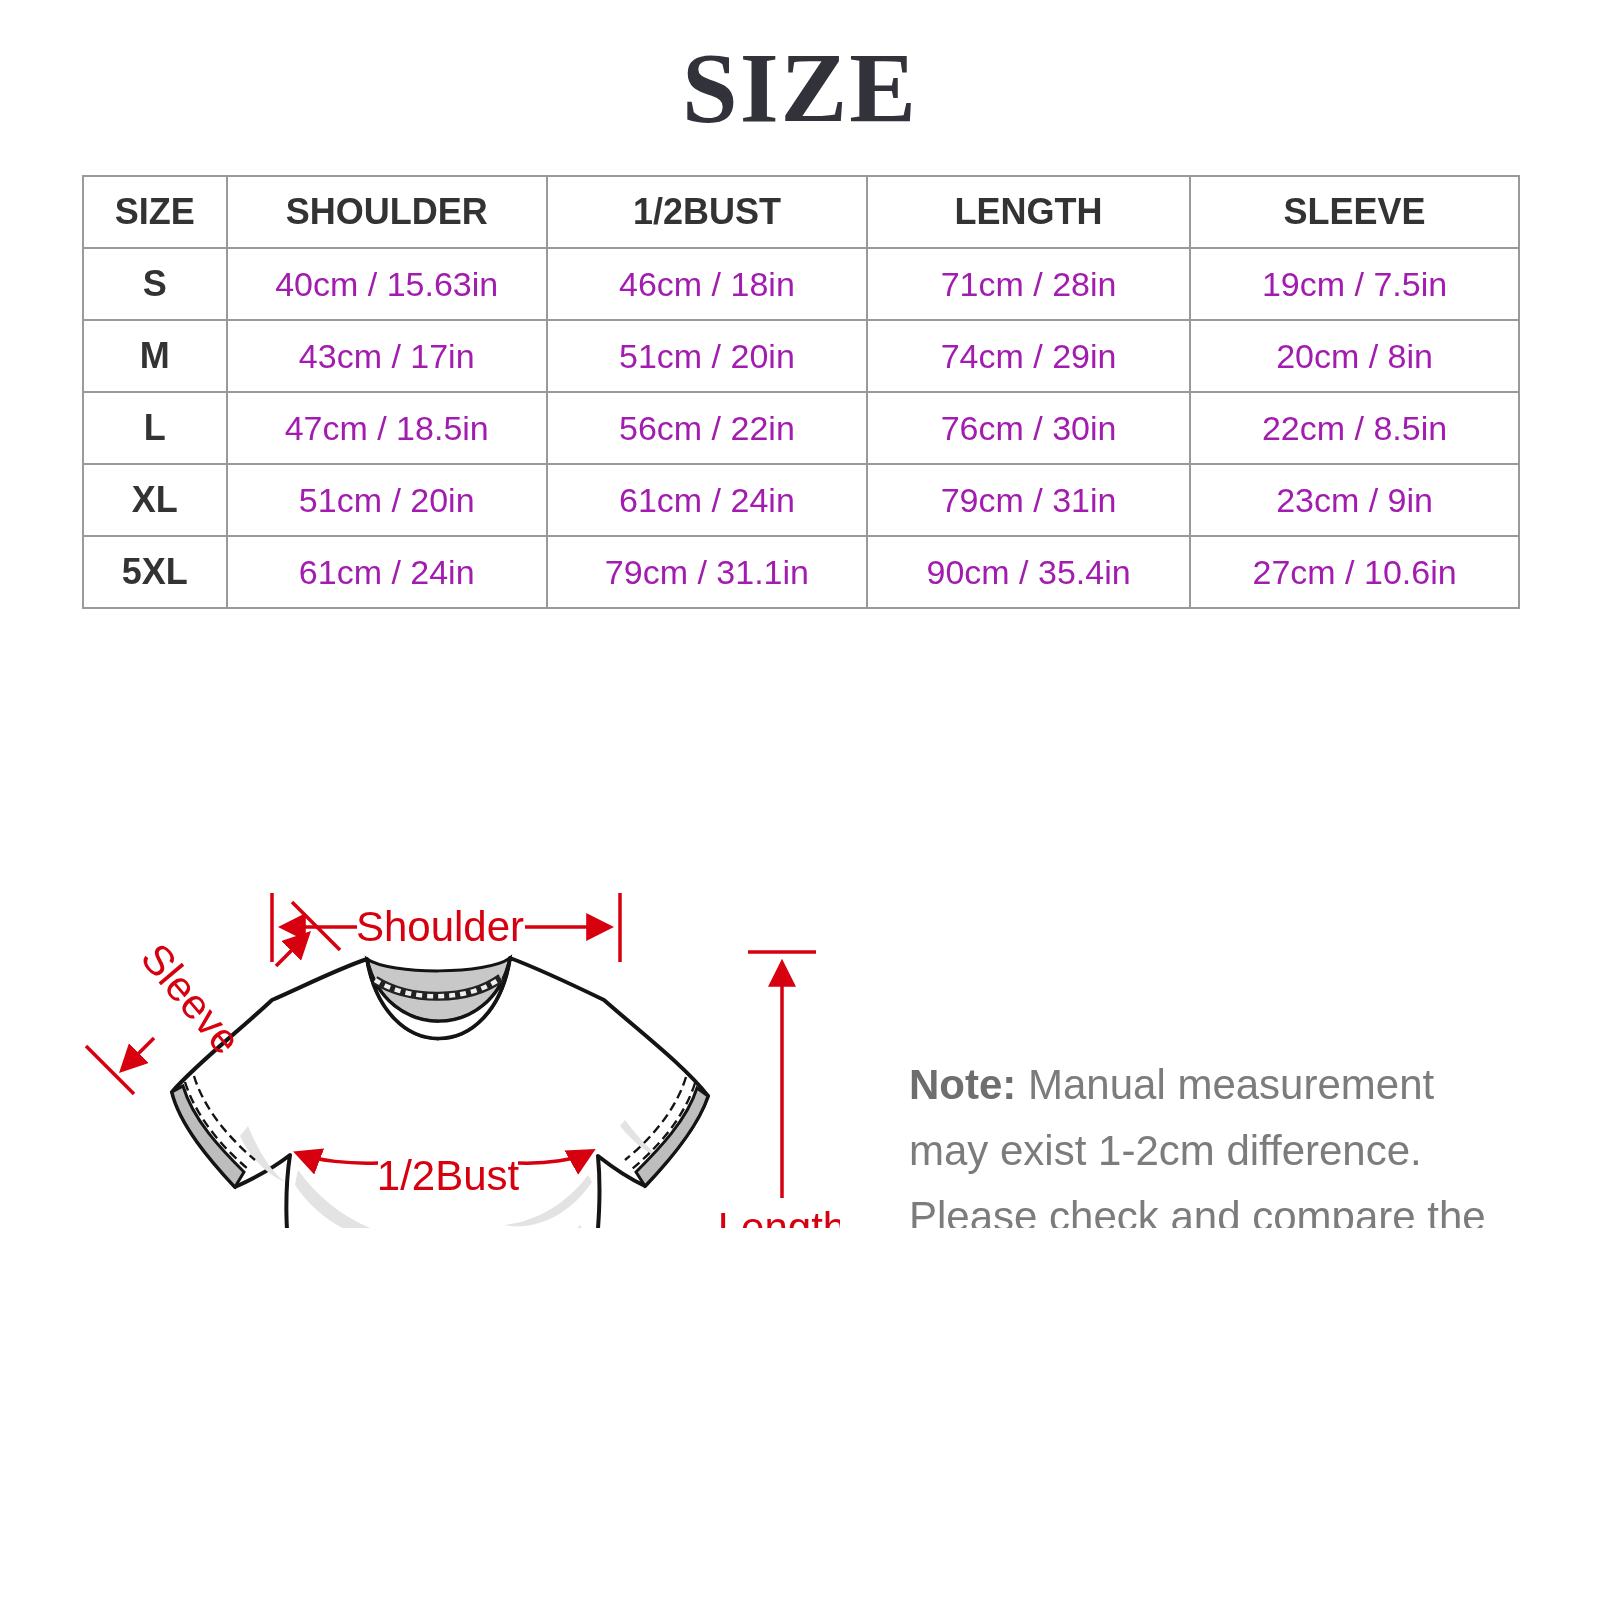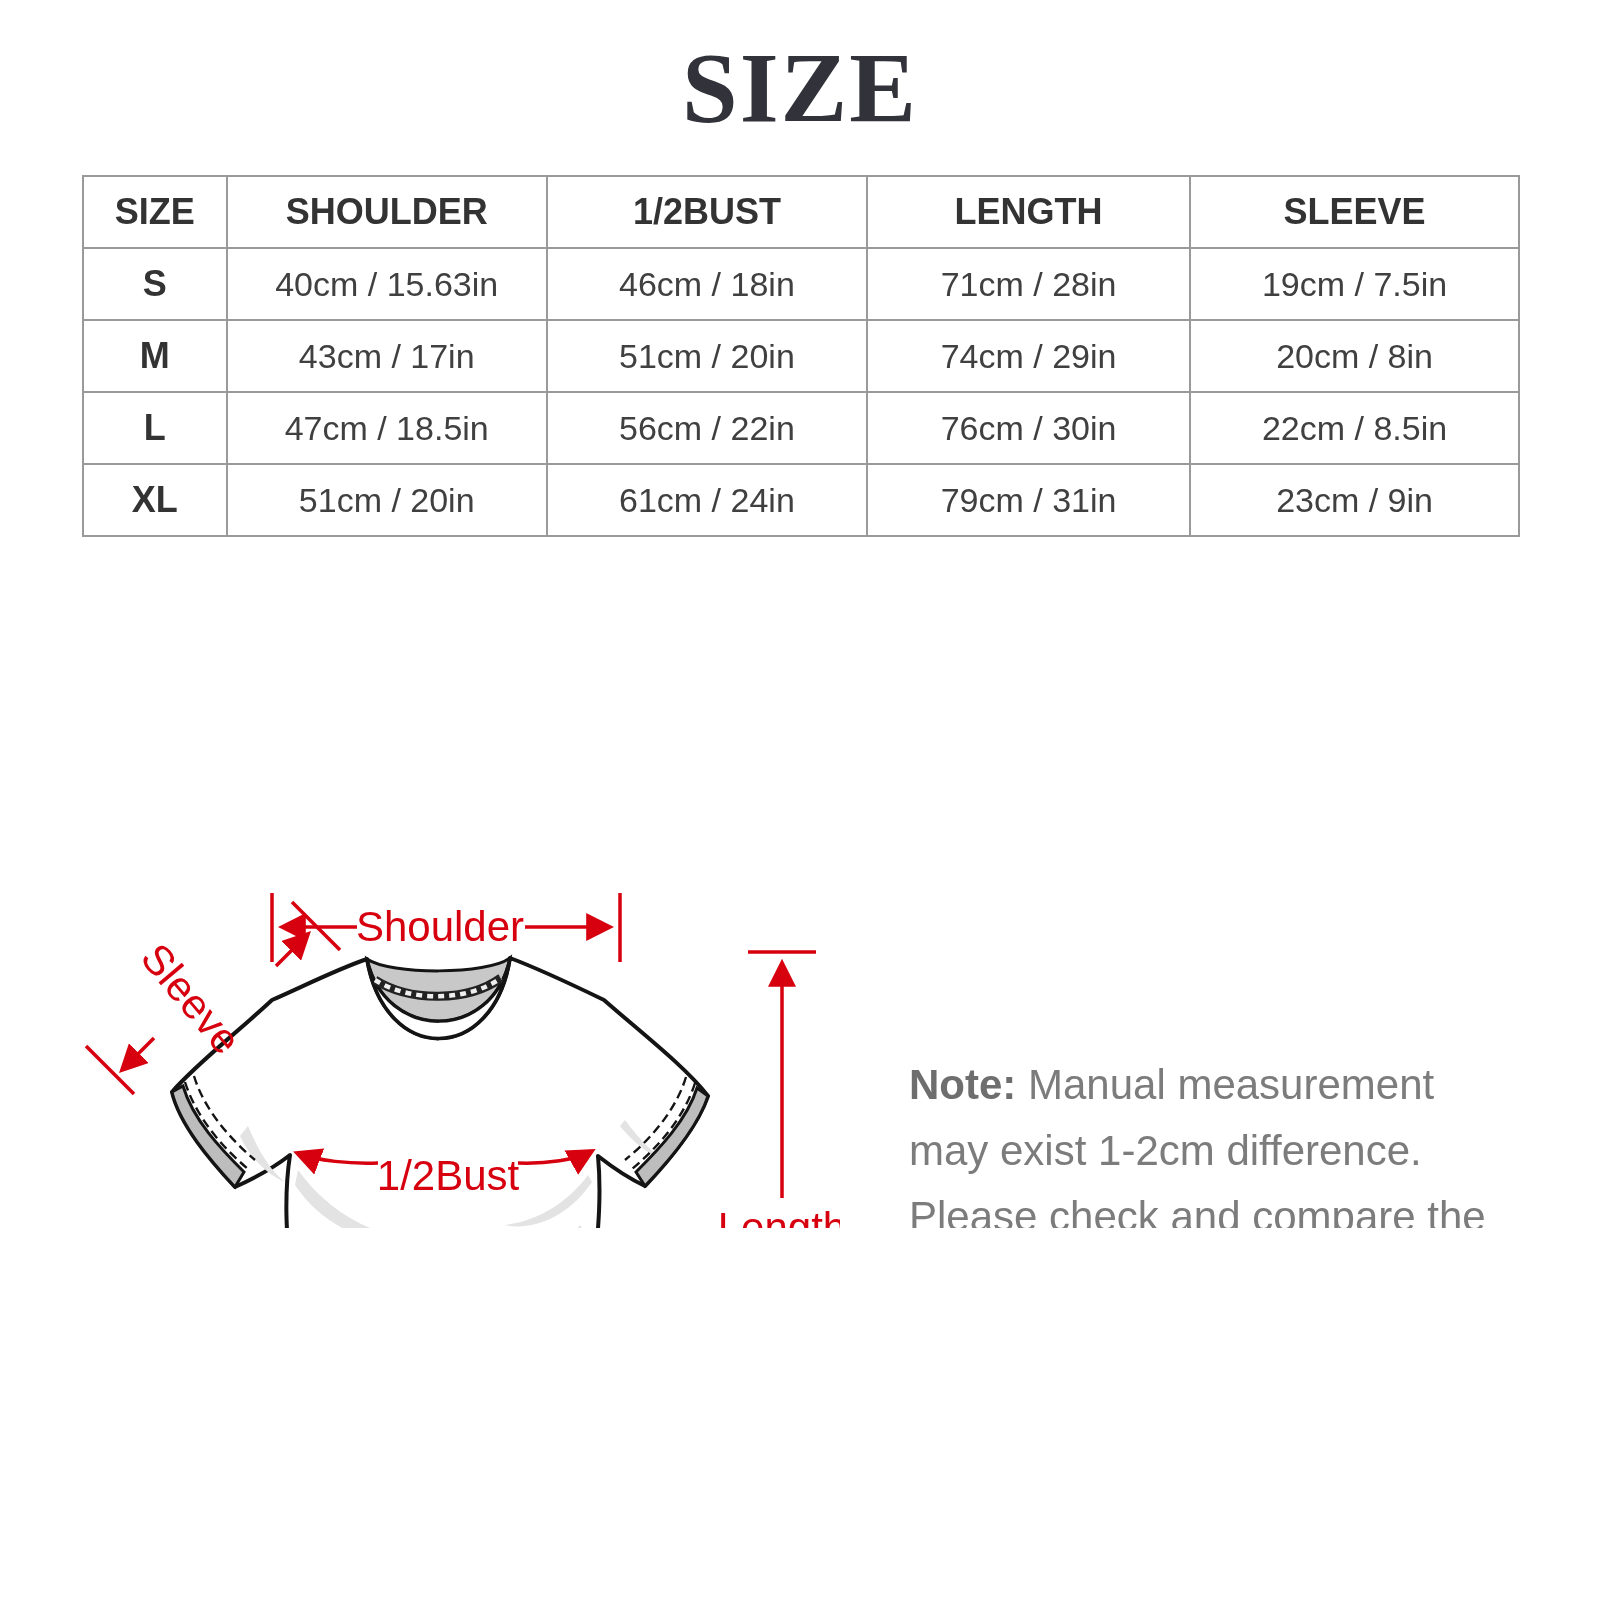--- a/index.html
+++ b/index.html
@@ -8,21 +8,21 @@
   .title{position:absolute;top:30px;left:0;width:100%;text-align:center;
          font-family:"Liberation Serif", serif;font-weight:700;font-size:100px;
          color:#32333a;letter-spacing:2px;margin:0;}
   table.size-table{position:absolute;left:82px;top:175px;width:1438px;
          border-collapse:collapse;table-layout:fixed;}
   table.size-table th, table.size-table td{
          border:2px solid #9a9a9a;height:70px;text-align:center;vertical-align:middle;
          padding:0;}
   table.size-table thead th{font-size:36px;font-weight:700;color:#333333;}
   table.size-table tbody th{font-size:36px;font-weight:700;color:#333333;}
-  table.size-table tbody td{font-size:34px;font-weight:400;color:#404040;}
+  table.size-table tbody td{font-size:34px;font-weight:400;color:#a21caf;}
   .diagram-svg{position:absolute;left:80px;top:830px;width:760px;height:700px;}
   .note{position:absolute;left:885px;top:1052px;width:600px;
         font-size:42px;line-height:66px;color:#7c7c7c;margin-left:24px;}
   .note b{color:#6e6e6e;}
   .red-label{fill:#d7000f;font-family:"Liberation Sans", sans-serif;font-size:42px;}
 </style>
 </head>
 <body>
 
 <div class="page">
@@ -67,20 +67,27 @@
         <td>56cm / 22in</td>
         <td>76cm / 30in</td>
         <td>22cm / 8.5in</td>
       </tr>
       <tr>
         <th>XL</th>
         <td>51cm / 20in</td>
         <td>61cm / 24in</td>
         <td>79cm / 31in</td>
         <td>23cm / 9in</td>
+      </tr>
+      <tr>
+        <th>5XL</th>
+        <td>61cm / 24in</td>
+        <td>79cm / 31.1in</td>
+        <td>90cm / 35.4in</td>
+        <td>27cm / 10.6in</td>
       </tr>
     </tbody>
   </table>
 
   <svg class="diagram-svg" viewBox="0 0 760 700" xmlns="http://www.w3.org/2000/svg">
     <defs>
       <marker id="ah" viewBox="0 0 10 10" refX="8.5" refY="5" markerWidth="8" markerHeight="8" orient="auto-start-reverse">
         <path d="M0,0 L10,5 L0,10 Z" fill="#d7000f"></path>
       </marker>
     </defs>

